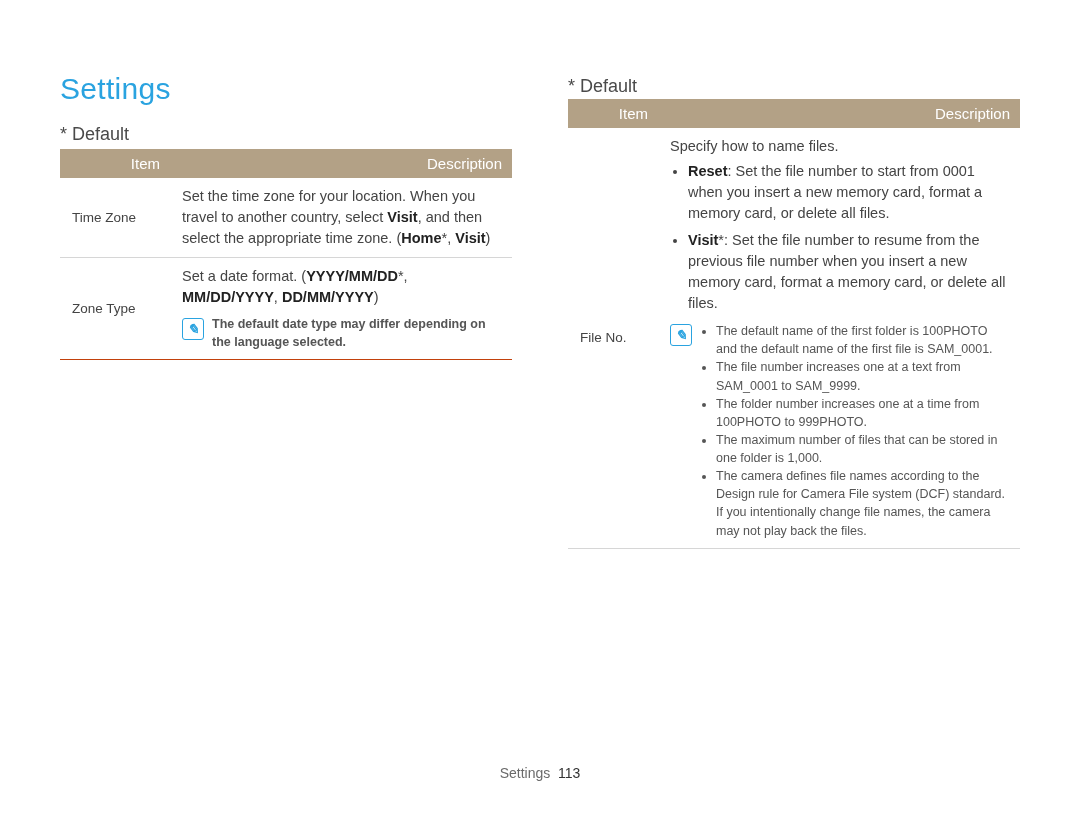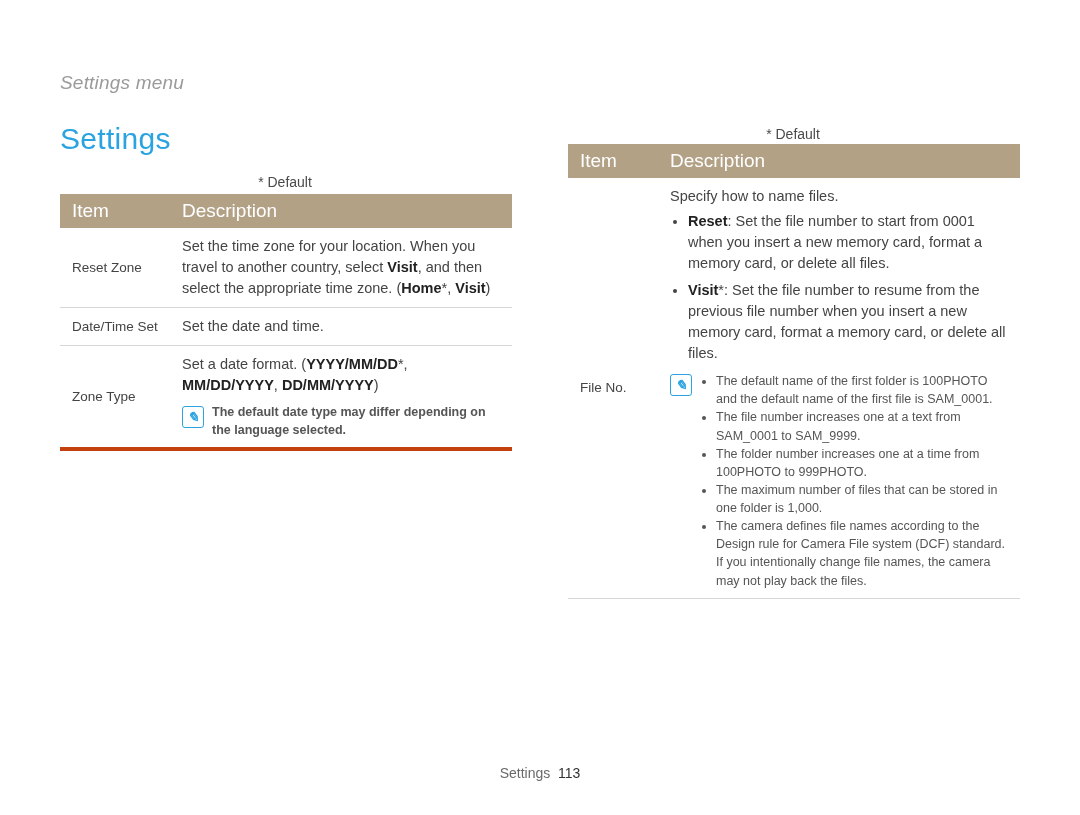--- a/index.html
+++ b/index.html
@@ -29,37 +29,37 @@
   }
   .col { flex: 1 1 0; min-width: 0; }
   h1.title {
     font-size: 30px;
     font-weight: 400;
     color: #2aa3e0;
     margin: 0 0 18px 0;
     letter-spacing: 0.3px;
   }
   .default-note {
-    text-align: center;
-    font-size: 14px;
+    text-align: left;
+    font-size: 18px;
     color: #4a4a4a;
     margin: 0 2px 4px 0;
   }
   table.tbl {
     width: 100%;
     border-collapse: collapse;
     font-size: 14px;
   }
   table.tbl th {
     background: #b3a186;
     color: #fff;
     font-weight: 400;
-    text-align: left;
+    text-align: right;
     padding: 6px 10px 6px 12px;
-    font-size: 19px;
+    font-size: 15px;
   }
   table.tbl td {
     border-bottom: 1px solid #d6d6d6;
     padding: 8px 10px 8px 12px;
     vertical-align: top;
     line-height: 1.45;
     font-size: 14.5px;
     color: #444;
     font-weight: 300;
     margin-top: 14px;
@@ -127,49 +127,44 @@
     position: absolute;
     bottom: 34px;
     left: 0;
     width: 100%;
     text-align: center;
     font-size: 14px;
     color: #6a6a6a;
     font-weight: 300;
   }
   .footer .pnum { color: #333; }
-  table.tbl tr.last td { border-bottom: 4px solid #c2410c; }
+  table.tbl tr.last td { border-bottom: 1px solid #c2410c; }
   .right-col table.tbl td { border-bottom: 1px solid #d6d6d6; }
 </style>
 </head>
 <body>
 
 <div class="page">
-  <div class="breadcrumb">Settings menu</div>
 
   <div class="columns">
 
     <div class="col left-col">
       <h1 class="title">Settings</h1>
       <div class="default-note">* Default</div>
       <table class="tbl">
         <tbody>
             <tr>
           <th>Item</th>
           <th>Description</th>
         </tr>
         <tr>
-          <td class="item-cell">Reset Zone</td>
+          <td class="item-cell">Time Zone</td>
           <td>
             <span>Set the time zone for your location. When you travel to another country, select </span><span class="b">Visit</span><span>, and then select the appropriate time zone. (</span><span class="b">Home</span><span>*, </span><span class="b">Visit</span><span>)</span>
           </td>
-        </tr>
-        <tr>
-          <td class="item-cell">Date/Time Set</td>
-          <td>Set the date and time.</td>
         </tr>
         <tr class="last">
           <td class="item-cell">Zone Type</td>
           <td>
             <div class="desc-block">
               <span>Set a date format. (</span><span class="b">YYYY/MM/DD</span><span>*, </span><span class="b">MM/DD/YYYY</span><span>, </span><span class="b">DD/MM/YYYY</span><span>)</span>
             </div>
             <div class="note-row">
               <div class="note-icon">✎</div>
               <div class="note-body note-text-single">The default date type may differ depending on the language selected.</div>

